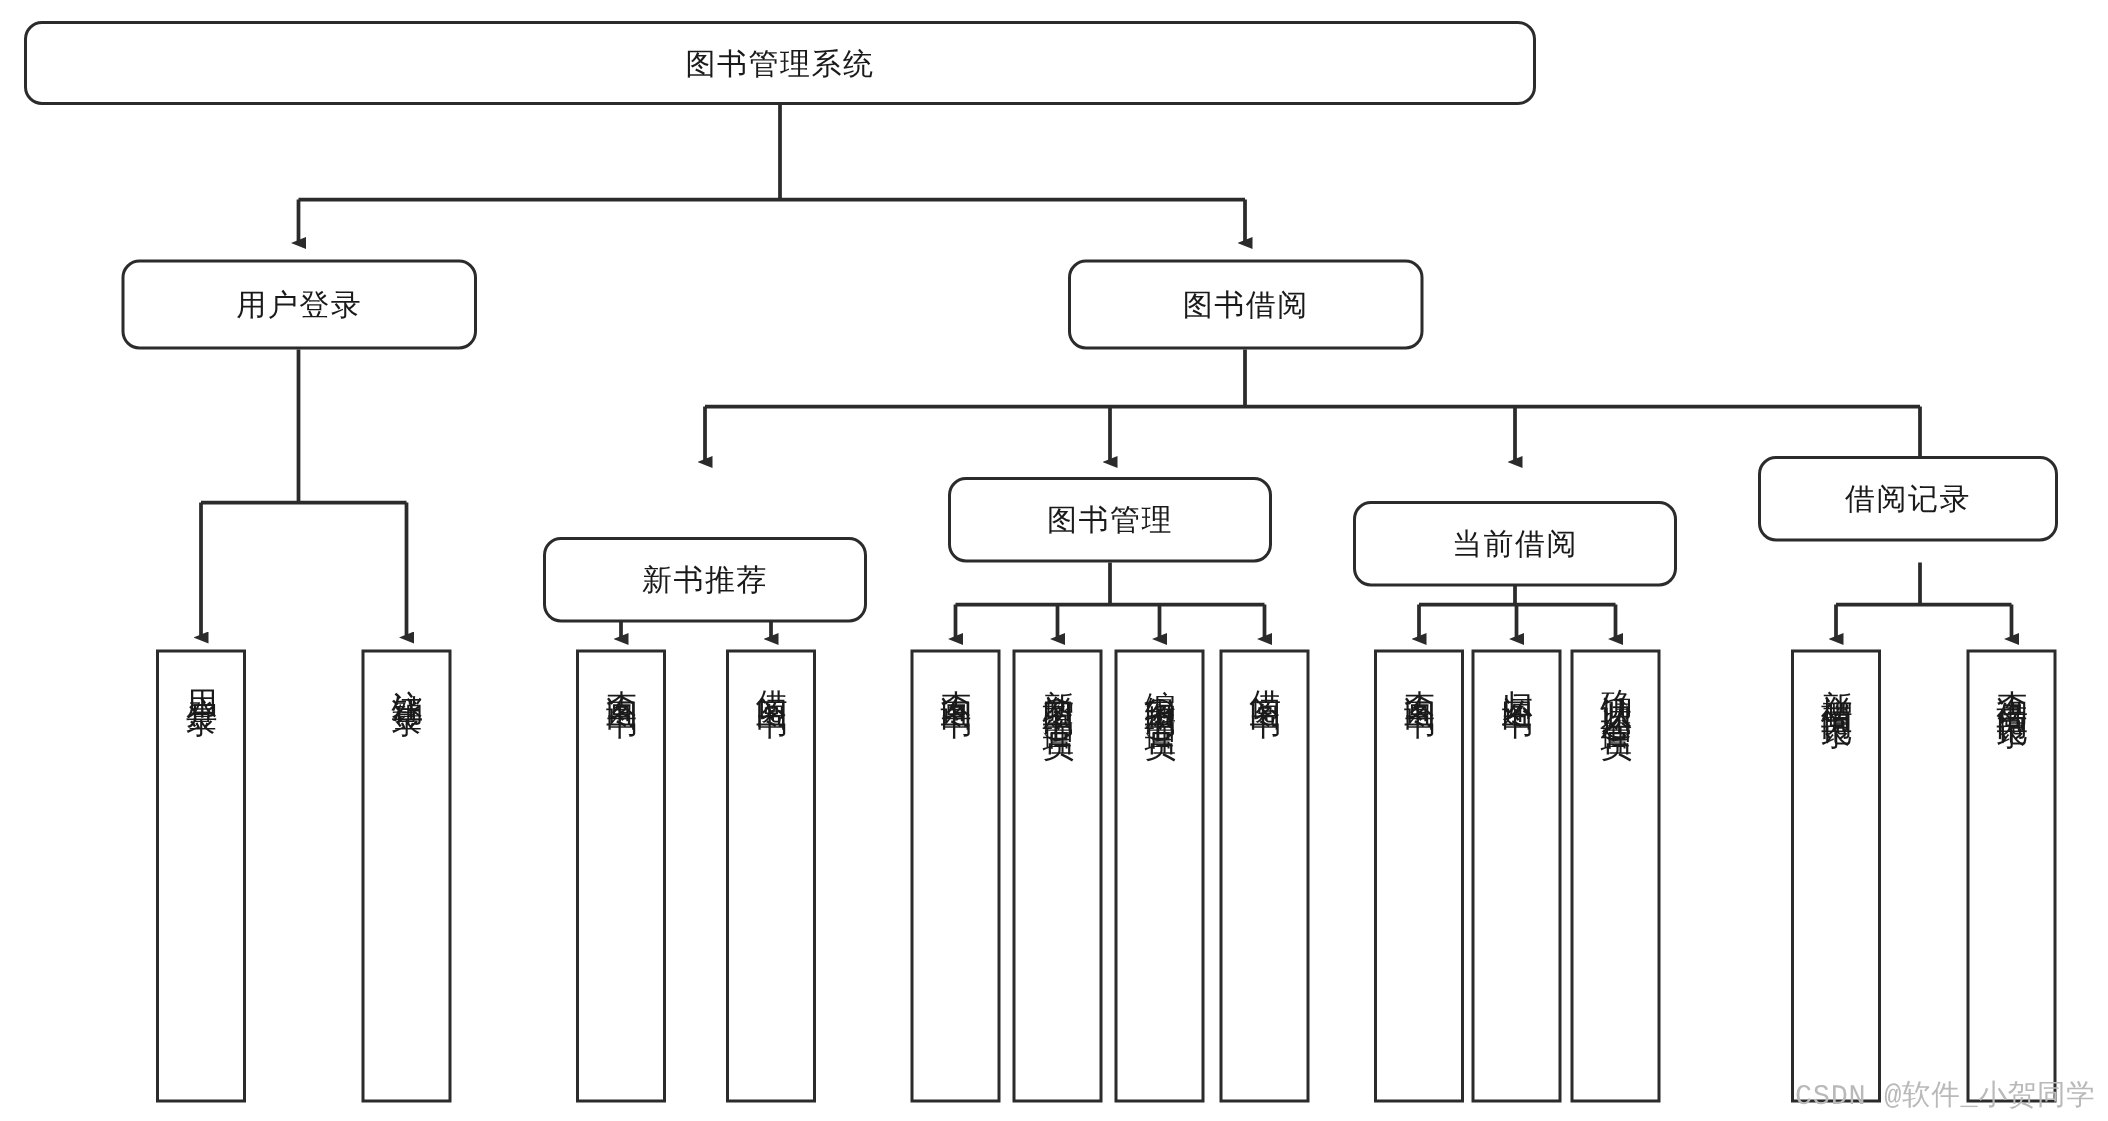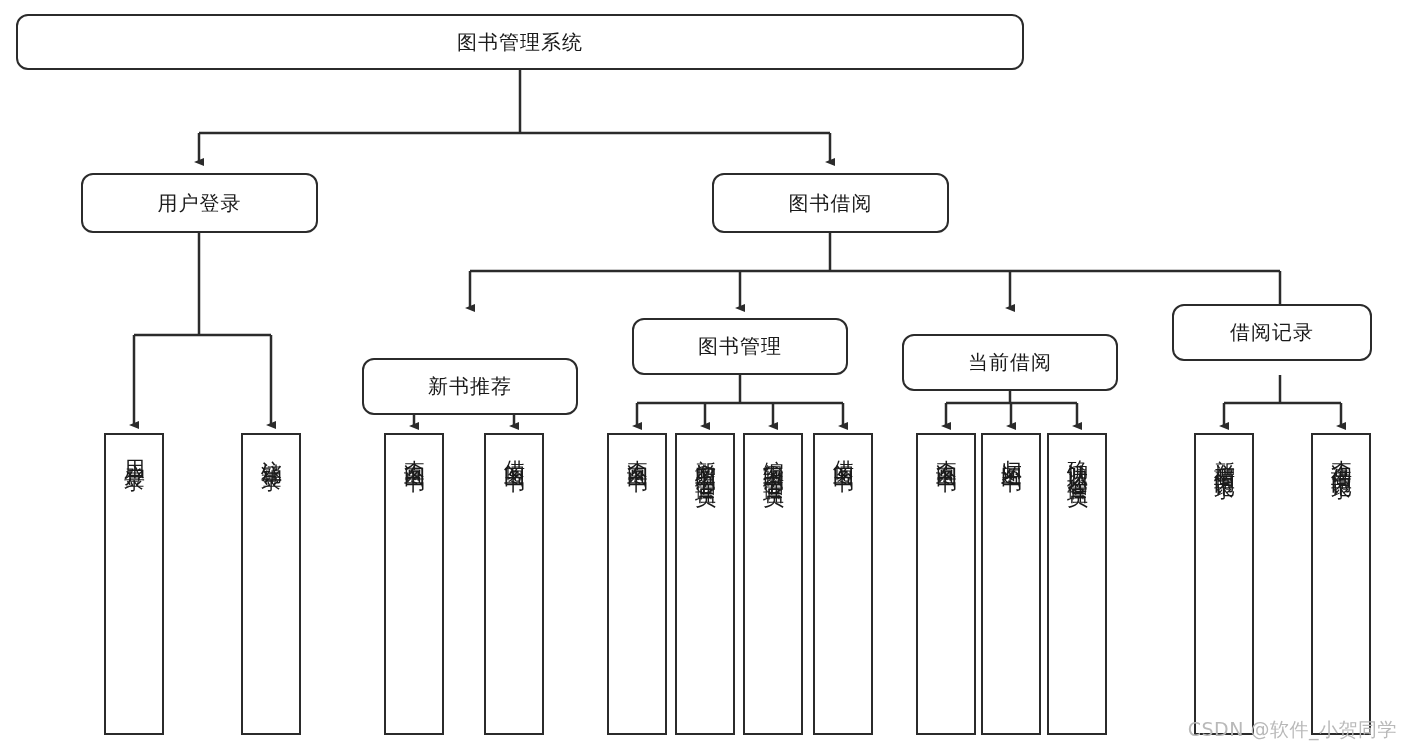--- a/index.html
+++ b/index.html
@@ -54,20 +54,21 @@
     white-space: nowrap;
   }
   .watermark {
     position: absolute;
     right: 8px;
     bottom: 4px;
     font-size: 19px;
     color: #b9b9b9;
     letter-spacing: 0.5px;
     white-space: nowrap;
+    font-family: Liberation Mono, monospace;
   }
 </style>
 </head>
 <body>
 
 <div id="canvas">
 
   <svg id="wires" viewBox="0 0 1405 747">
     <defs>
       <marker id="arrow" markerWidth="10" markerHeight="10" refX="4" refY="5" orient="auto" markerUnits="userSpaceOnUse">

